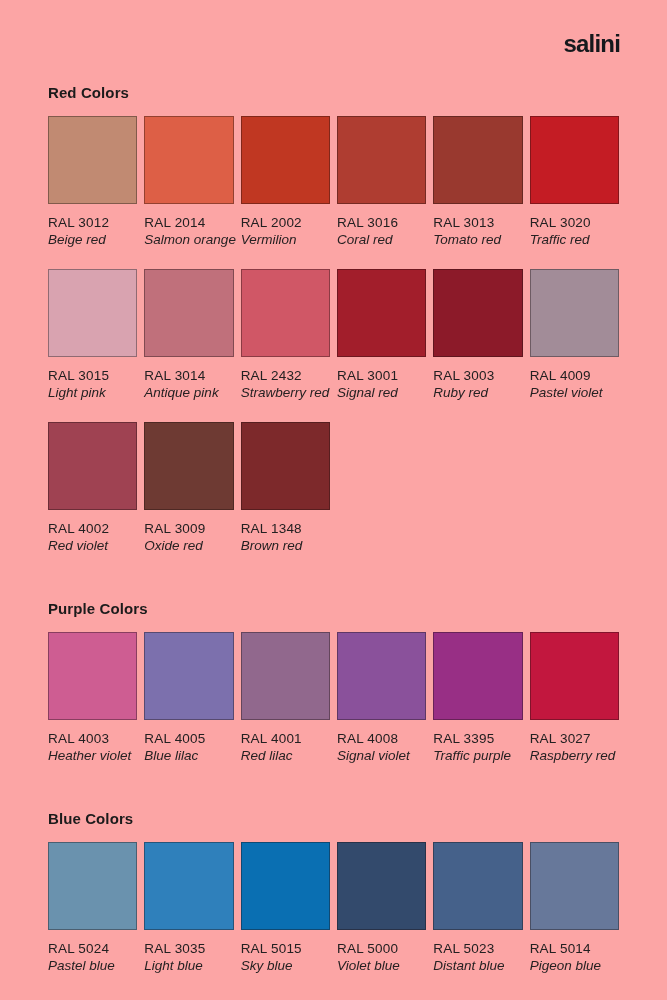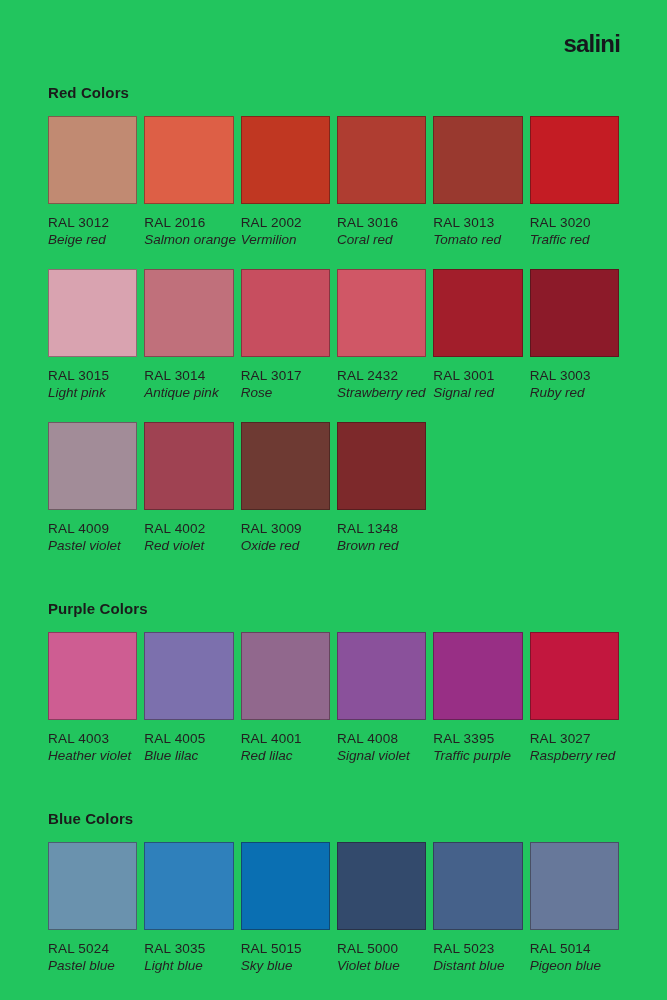--- a/index.html
+++ b/index.html
@@ -1,20 +1,20 @@
 <!DOCTYPE html>
 <html><head>
 <meta charset="utf-8">
 <style>
   html, body { margin: 0; padding: 0; background: #ffffff; }
   .page {
     position: relative;
     width: 667px;
     height: 1000px;
-    background: #22c55e;
+    background: #fca5a5;
     overflow: hidden;
     font-family: "Liberation Sans", sans-serif;
   }
   .logo {
     position: absolute;
     top: 30px;
     right: 47px;
     font-size: 24px;
     font-weight: 700;
     letter-spacing: -0.8px;
@@ -77,21 +77,21 @@
     <h2 class="section-title">Red Colors</h2>
     <div class="grid">
   <div class="cell">
     <div class="swatch" style="background: rgb(193, 138, 114);"></div>
     <div class="code">RAL 3012</div>
     <div class="name">Beige red</div>
   </div>
 
   <div class="cell">
     <div class="swatch" style="background: rgb(221, 95, 70);"></div>
-    <div class="code">RAL 2016</div>
+    <div class="code">RAL 2014</div>
     <div class="name">Salmon orange</div>
   </div>
 
   <div class="cell">
     <div class="swatch" style="background: rgb(192, 55, 34);"></div>
     <div class="code">RAL 2002</div>
     <div class="name">Vermilion</div>
   </div>
 
   <div class="cell">
@@ -117,25 +117,20 @@
     <div class="code">RAL 3015</div>
     <div class="name">Light pink</div>
   </div>
 
   <div class="cell">
     <div class="swatch" style="background: rgb(192, 112, 123);"></div>
     <div class="code">RAL 3014</div>
     <div class="name">Antique pink</div>
   </div>
 
-  <div class="cell">
-    <div class="swatch" style="background: rgb(199, 78, 95);"></div>
-    <div class="code">RAL 3017</div>
-    <div class="name">Rose</div>
-  </div>
 
   <div class="cell">
     <div class="swatch" style="background: rgb(208, 87, 102);"></div>
     <div class="code">RAL 2432</div>
     <div class="name">Strawberry red</div>
   </div>
 
   <div class="cell">
     <div class="swatch" style="background: rgb(162, 30, 43);"></div>
     <div class="code">RAL 3001</div>

